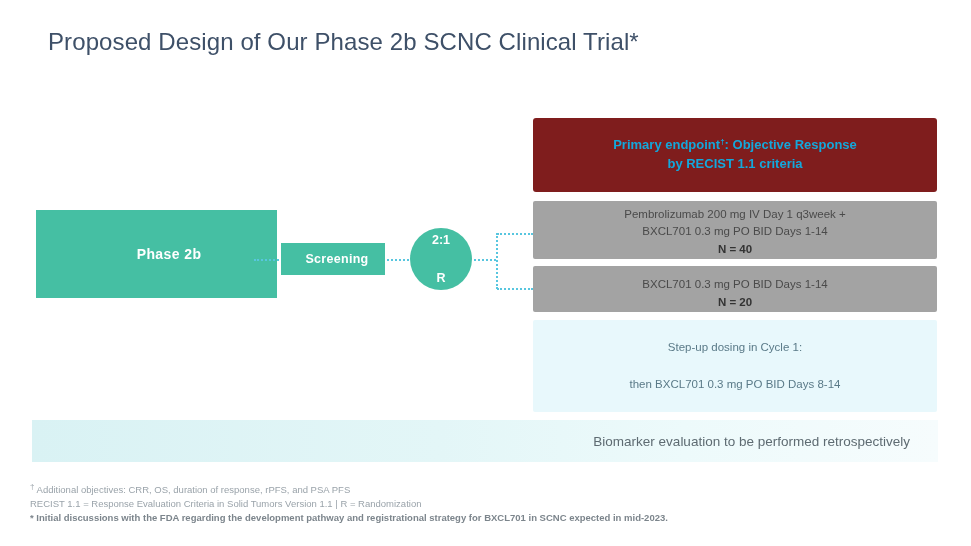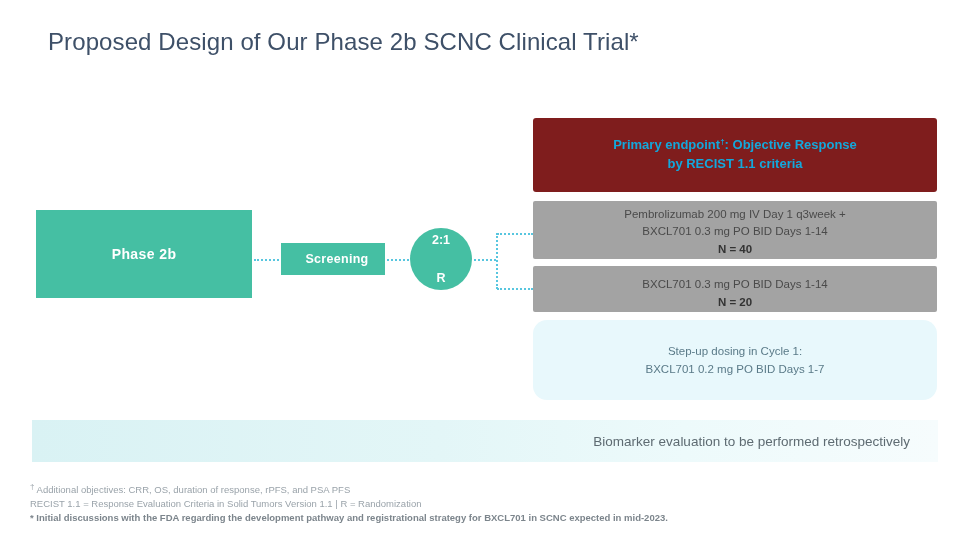--- a/index.html
+++ b/index.html
@@ -32,20 +32,21 @@
   .phase-box {
     position: absolute;
     left: 36px;
     top: 210px;
     width: 216px;
     height: 88px;
     background: #45BFA3;
     display: flex;
     align-items: center;
     justify-content: center;
+    padding-left: 25px;
   }
   .phase-box-label {
     color: #ffffff;
     font-size: 14px;
     font-weight: bold;
     letter-spacing: 0.4px;
   }
 
   .screening-box {
     position: absolute;
@@ -146,23 +147,23 @@
     line-height: 1.55;
     padding: 0 16px;
   }
   .arm-text b { font-weight: bold; color: #333; }
 
   .stepup-box {
     position: absolute;
     left: 533px;
     top: 320px;
     width: 404px;
-    height: 80px;
+    height: 92px;
     background: #E8F8FC;
-    border-radius: 14px;
+    border-radius: 2px;
     display: flex;
     align-items: center;
     justify-content: center;
     text-align: center;
   }
   .stepup-text {
     color: #5A7A88;
     font-size: 11.5px;
     line-height: 1.6;
     padding: 0 16px;
@@ -253,21 +254,22 @@
 <div class="arm-box arm-box-2">
   <div class="arm-text">
     <span>BXCL701 0.3 mg PO BID Days 1-14</span><br>
     <b>N = 20</b>
   </div>
 </div>
 
 <div class="stepup-box">
   <div class="stepup-text">
     <span>Step-up dosing in Cycle 1:</span><br>
-    <span>BXCL701 0.2 mg PO BID Days 1-7</span><br>
+    <br>
+    <span>then BXCL701 0.3 mg PO BID Days 8-14</span>
   </div>
 </div>
 
 <div class="biomarker-bar">
   <span class="biomarker-text">Biomarker evaluation to be performed retrospectively</span>
 </div>
 
 <div class="footnotes">
   <div class="footnote-line"><span class="fn-sup">†</span><span> Additional objectives: CRR, OS, duration of response, rPFS, and PSA PFS</span></div>
   <div class="footnote-line">RECIST 1.1 = Response Evaluation Criteria in Solid Tumors Version 1.1 | R = Randomization</div>

